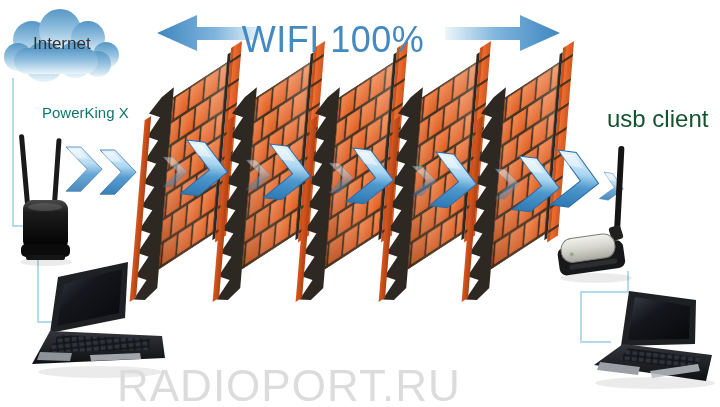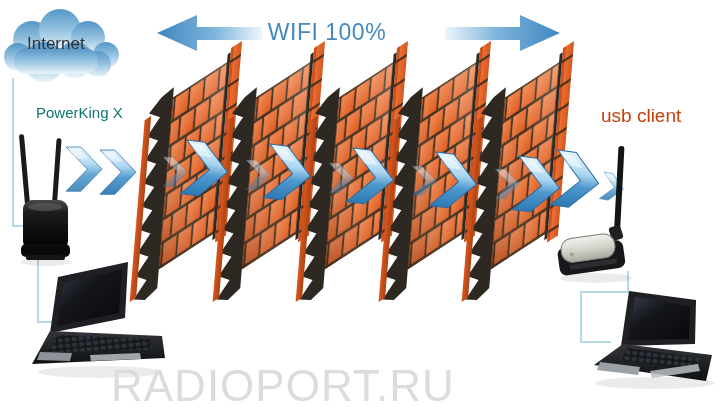--- a/index.html
+++ b/index.html
@@ -1,25 +1,25 @@
 <!DOCTYPE html>
 <html><head>
 <meta charset="utf-8">
 <style>
   html,body{margin:0;padding:0;background:#ffffff;}
   .stage{
     position:relative;width:720px;height:407px;overflow:hidden;background:#ffffff;
     font-family:"Liberation Sans",sans-serif;
   }
   .stage svg.scene{position:absolute;left:0;top:0;}
-  .lbl{position:absolute;white-space:nowrap;}
+  .lbl{position:absolute;white-space:nowrap;margin-left:6px;}
   .lbl-internet{left:27px;top:34px;font-size:17px;color:#2f3237;}
-  .lbl-title{left:0;top:19px;width:654px;text-align:center;font-size:23px;color:#4489bf;letter-spacing:.5px;}
+  .lbl-title{left:0;top:19px;width:654px;text-align:center;font-size:36px;color:#4489bf;letter-spacing:.5px;}
   .lbl-router{left:36px;top:104px;font-size:15px;color:#0f766e;}
-  .lbl-client{left:601px;top:105px;font-size:19px;color:#c2410c;}
+  .lbl-client{left:601px;top:105px;font-size:24px;color:#14532d;}
   .lbl-watermark{left:111px;top:361px;font-size:44px;color:#dcdcdc;letter-spacing:1px;}
 </style>
 </head>
 <body>
 
 <div class="stage">
 
   <svg class="scene" width="720" height="407" viewBox="0 0 720 407">
     <defs>
       <linearGradient id="cloudG" x1="0" y1="0" x2="0" y2="1">

